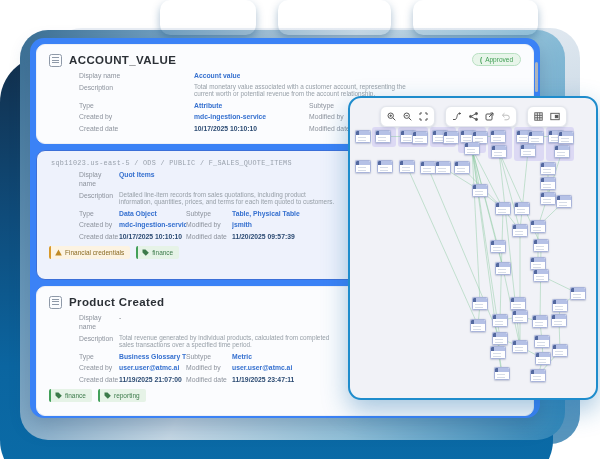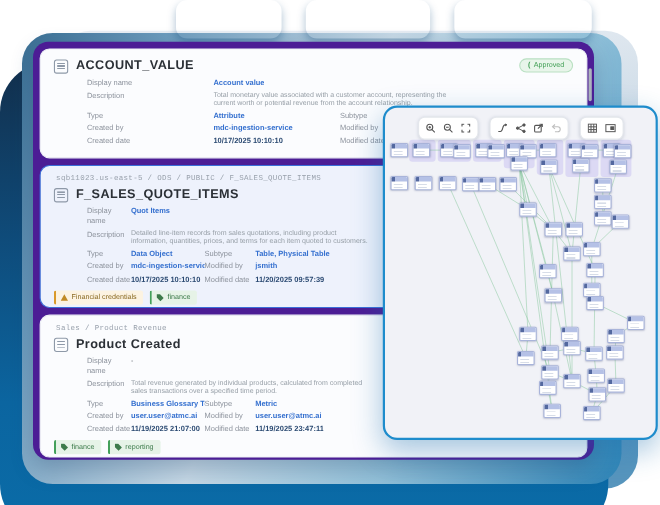--- a/index.html
+++ b/index.html
@@ -21,21 +21,21 @@
     box-shadow:0 4px 8px rgba(10,70,120,.35);}
   .pill-1{left:160px;width:96px;}
   .pill-2{left:278px;width:113px;}
   .pill-3{left:413px;width:125px;}
   .pill svg{display:block;}
   .ai-box{width:13px;height:13px;border:1.3px solid #fff;border-radius:3.5px;display:flex;
     align-items:center;justify-content:center;font-size:6px;font-weight:bold;}
 
   
   .content-stack{position:absolute;left:30px;top:38px;width:510px;height:380px;border-radius:14px;
-    background:#4c1d95;box-shadow:0 8px 20px rgba(35,70,110,.30);padding:6px;box-sizing:border-box;}
+    background:#3b82f6;box-shadow:0 8px 20px rgba(35,70,110,.30);padding:6px;box-sizing:border-box;}
   .scroll-thumb{position:absolute;right:2px;top:24px;width:3px;height:30px;border-radius:2px;background:#aeb4bd;}
 
   .card{position:relative;background:#fbfcfe;border:1px solid #eef1f6;border-radius:9px;
     box-sizing:border-box;padding:5px 10px 4px 12px;margin-bottom:6px;}
   .card.selected{background:#eef2fc;border:1.2px solid #3b6fd8;}
   .card-1{height:100px;}
   .card-2{height:130px;}
   .card-3{height:130px;margin-bottom:0;}
 
   .breadcrumb{font-family:"Liberation Mono",monospace;font-size:6.8px;color:#99a1ac;
@@ -171,24 +171,20 @@
       <div class="frow">
           <span class="flabel l1">Created date</span>
         <span class="fvalue date v1">10/17/2025 10:10:10</span>
         <span class="flabel l2">Modified date</span>
         <span class="fvalue date">11/20/2025 10:09:33</span>
         </div>
     </div>
 
     <div class="card card-2 cnarrow selected">
       <div class="breadcrumb">sqb11023.us-east-5 / ODS / PUBLIC / F_SALES_QUOTE_ITEMS</div>
-      <div class="title-row">
-        <span class="entity-icon"></span>
-        <span class="card-title">F_SALES_QUOTE_ITEMS</span>
-      </div>
       <div class="frow">
           <span class="flabel dn-l">Display name</span>
         <span class="fvalue link">Quot Items</span>
         </div>
       <div class="frow desc-row">
           <span class="flabel l1">Description</span>
         <span class="desc-text">Detailed line-item records from sales quotations, including product information, quantities, prices, and terms for each item quoted to customers.</span>
         </div>
       <div class="frow">
           <span class="flabel l1">Type</span>
@@ -222,21 +218,20 @@
               <svg width="7" height="7" viewBox="0 0 7 7">
                 <path d="M.5.5h3L6.8 3.8 3.8 6.8.5 3.5z" fill="#3c7a4a"></path>
               </svg>
             </span>
           <span>finance</span>
           </span>
       </div>
     </div>
 
     <div class="card card-3 cnarrow">
-      <div class="breadcrumb">Sales / Product Revenue</div>
       <div class="title-row">
         <span class="entity-icon"></span>
         <span class="card-title">Product Created</span>
       </div>
       <div class="frow">
           <span class="flabel dn-l">Display name</span>
         <span class="fvalue plain">-</span>
         </div>
       <div class="frow desc-row">
           <span class="flabel l1">Description</span>

